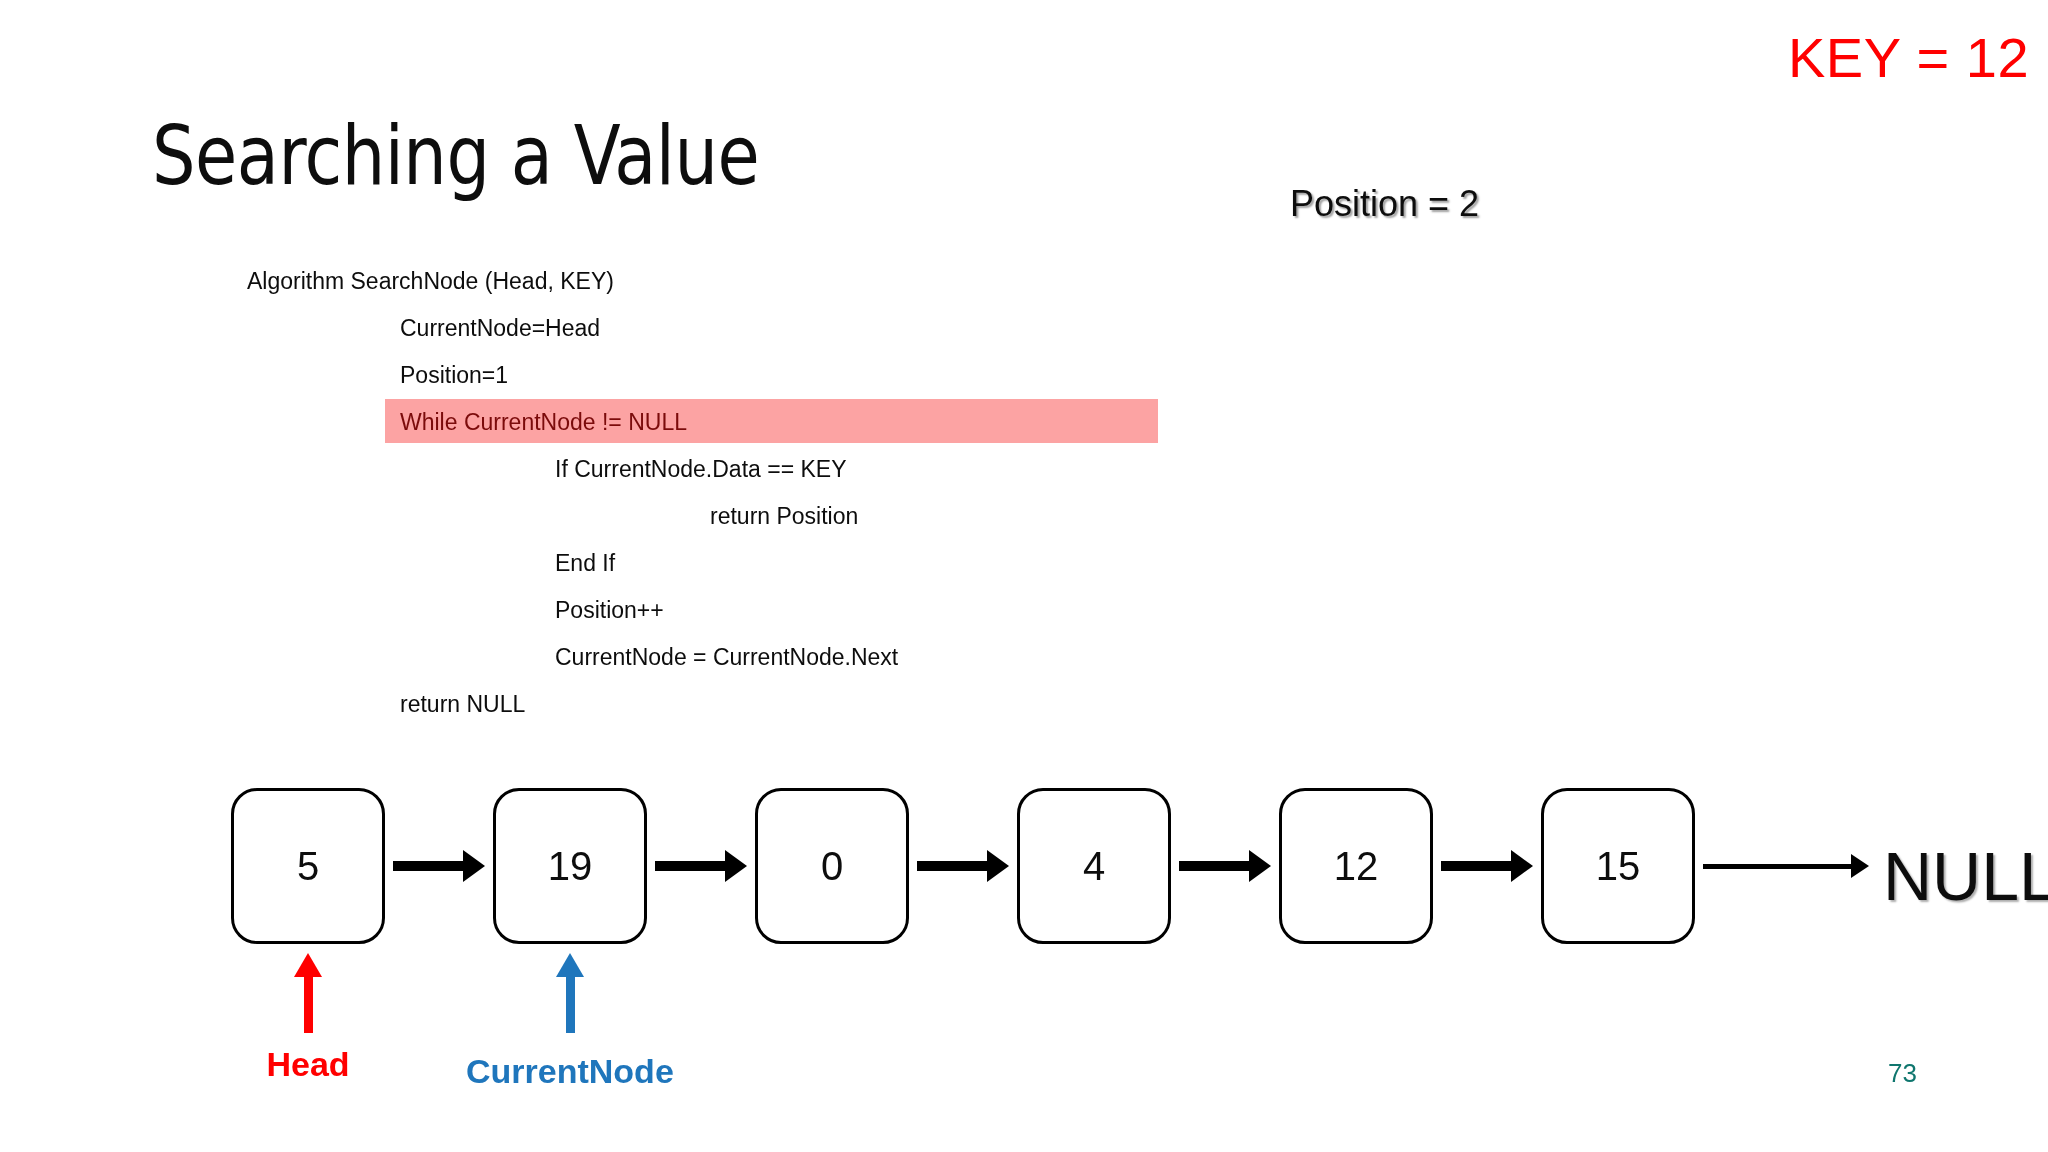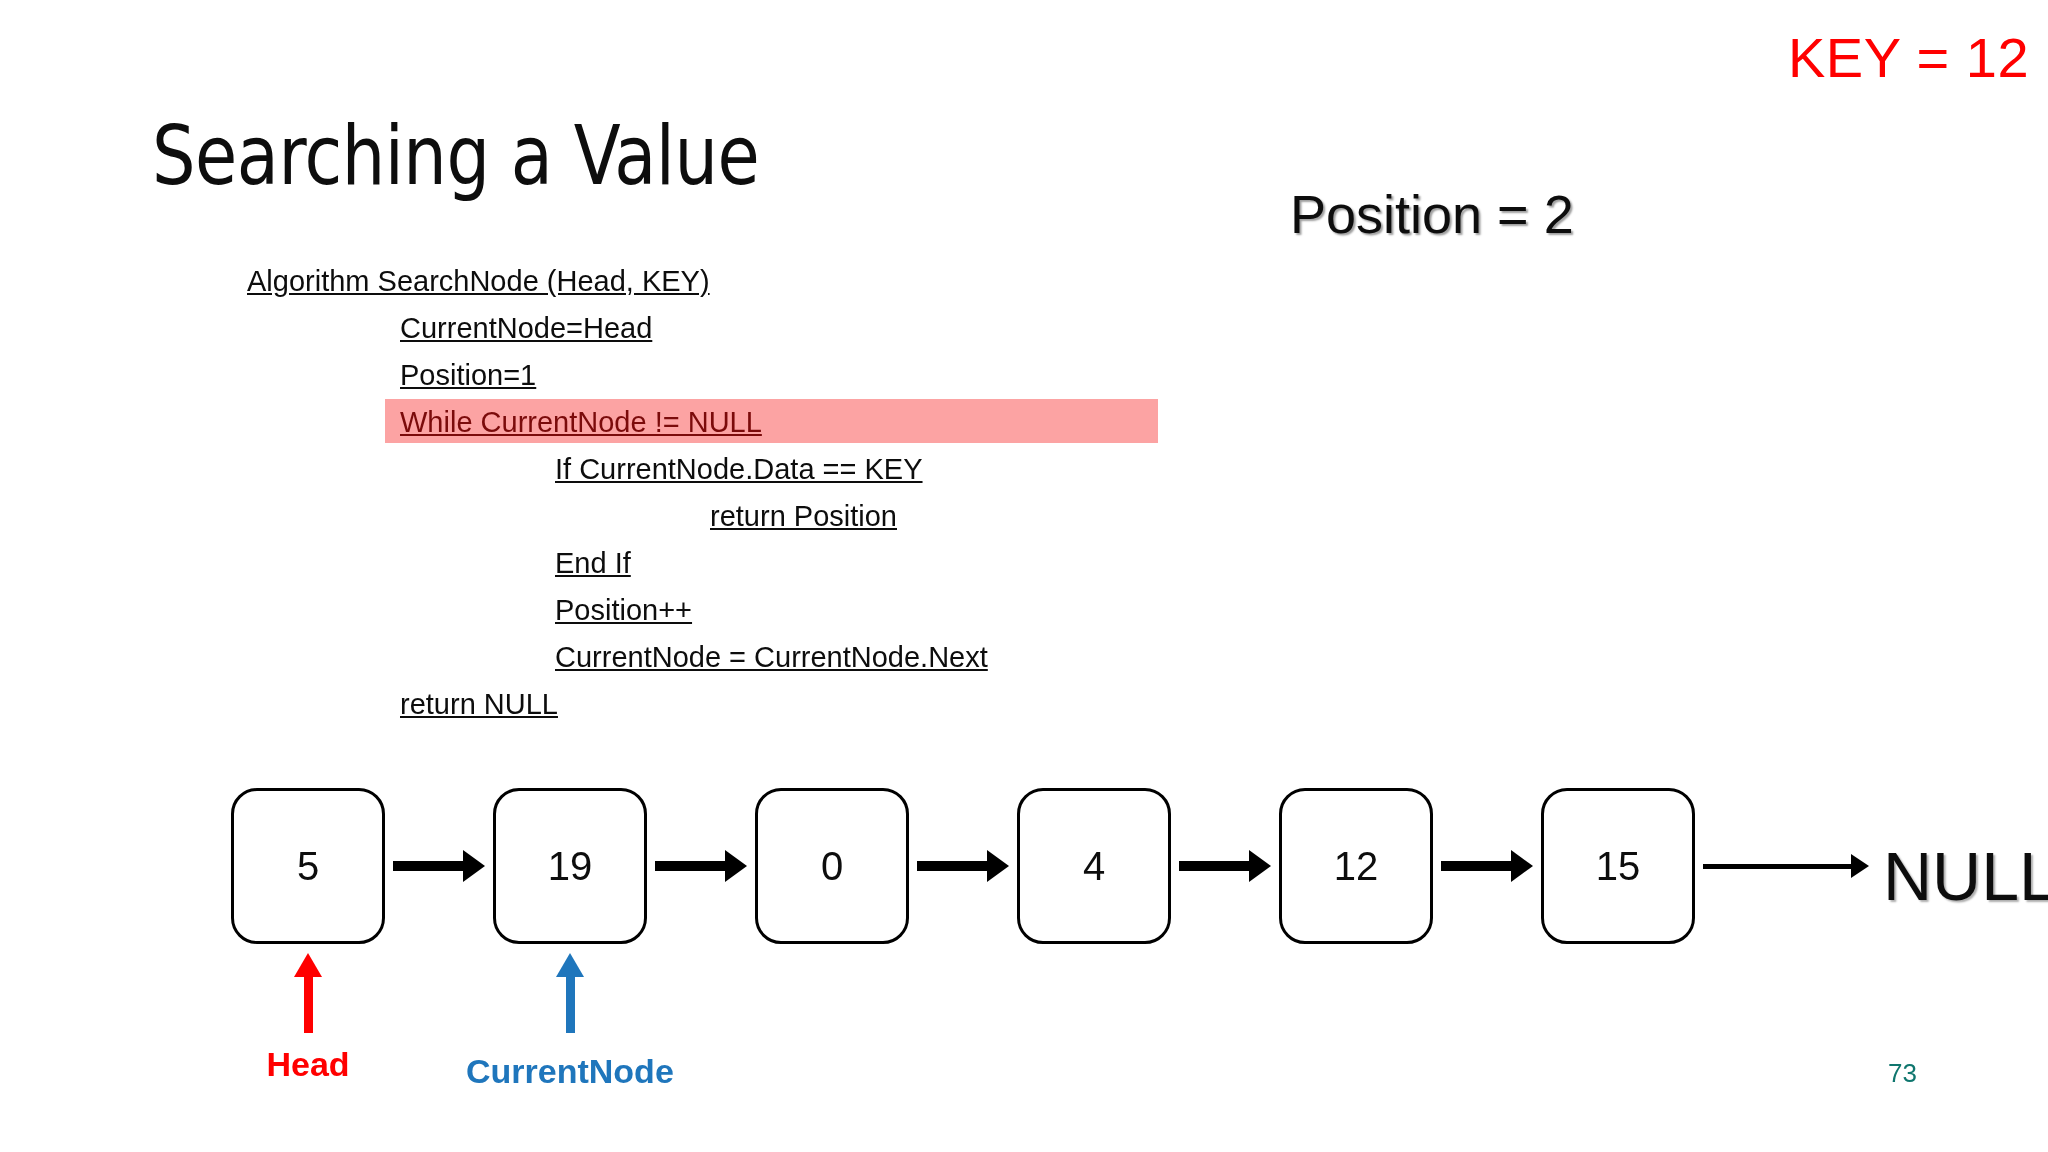--- a/index.html
+++ b/index.html
@@ -43,43 +43,42 @@
     white-space: nowrap;
     transform: scaleX(0.93);
     transform-origin: left top;
   }
 
   
   #position-readout {
     position: absolute;
     left: 1290px;
     top: 183px;
-    font-size: 54px;
+    font-size: 36px;
     color: #0d0d0d;
     white-space: nowrap;
     text-shadow: 2px 2px 2px rgba(0,0,0,0.38);
     font-family: "Liberation Sans", sans-serif;
   }
 
   
   #pseudocode {
     position: absolute;
     left: 247px;
     top: 258px;
     width: 1100px;
   }
   .code-line {
     position: relative;
-    font-size: 29px;
+    font-size: 23px;
     line-height: 47px;
     height: 47px;
     color: #0d0d0d;
     white-space: pre;
     font-family: "Liberation Sans", sans-serif;
-    text-decoration: underline;
   }
   .code-line.indent-1 { padding-left: 153px; }
   .code-line.indent-2 { padding-left: 308px; }
   .code-line.indent-3 { padding-left: 463px; }
   .code-line.highlighted {
     color: #7B0B0B;
   }
   .code-line.highlighted .hl-bg {
     position: absolute;
     left: 138px;

